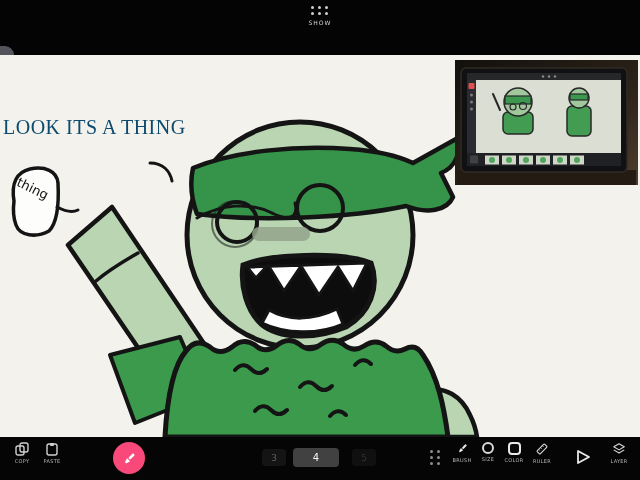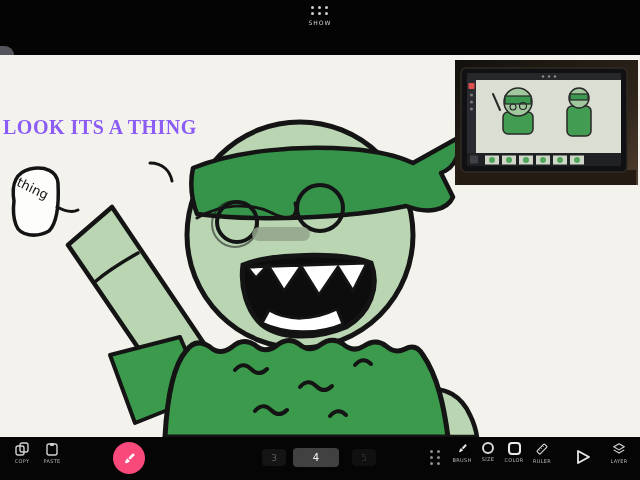--- a/index.html
+++ b/index.html
@@ -13,21 +13,21 @@
   .dots-grid{display:grid;grid-template-columns:repeat(3,4px);grid-gap:3px;}
   .dots-grid i{width:3px;height:3px;border-radius:50%;background:#cfcfcf;display:block;}
   .show-label{font-size:6px;color:#d6d6d6;letter-spacing:1px;}
 
   .side-tab{left:0;top:46px;width:14px;height:27px;background:#54545d;border-radius:0 9px 9px 0;
             display:flex;align-items:center;justify-content:center;color:#ececec;font-size:9px;cursor:pointer;}
 
   
   .canvas{left:0;top:55px;width:640px;height:382px;background:#f3f2ec;}
   .caption{left:3px;top:61px;width:230px;font-family:"Liberation Serif",serif;font-size:20px;
-           color:#8b5cf6;letter-spacing:.5px;font-weight:bold;}
+           color:#0c4a6e;letter-spacing:.5px;}
   .bubble-text{left:16px;top:126px;font-size:13px;color:#111;transform:rotate(26deg);
                font-family:"DejaVu Sans",sans-serif;}
 
   
   .pip{left:455px;top:60px;width:183px;height:125px;cursor:pointer;}
 
   
   .bottombar{left:0;top:437px;width:640px;height:43px;background:#050505;}
   .bb-btn{position:absolute;top:442px;width:28px;display:flex;flex-direction:column;align-items:center;gap:2px;cursor:pointer;}
   .tlabel{font-size:5px;color:#b5b5b5;letter-spacing:.3px;white-space:nowrap;}

